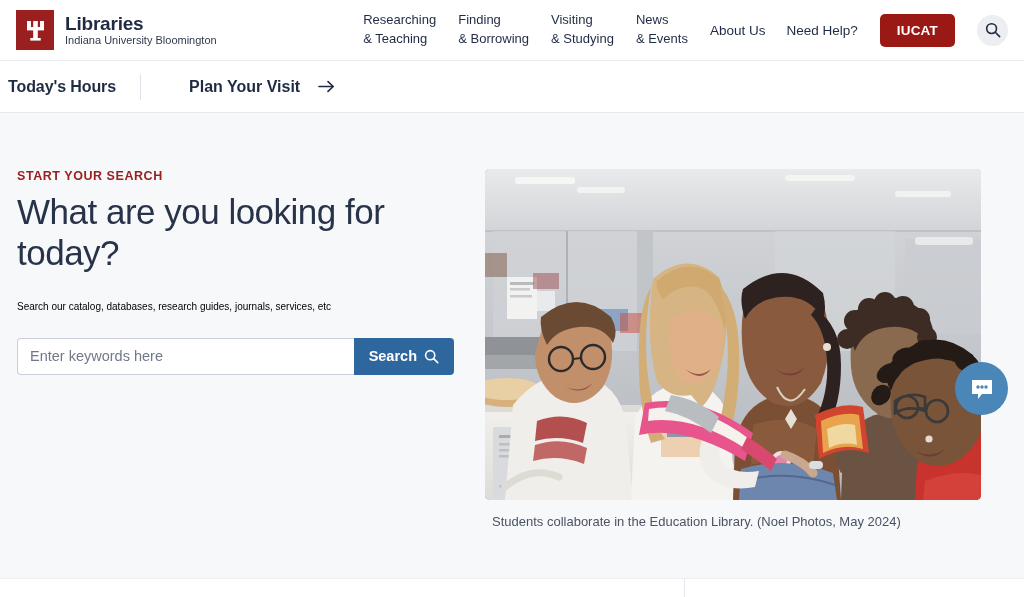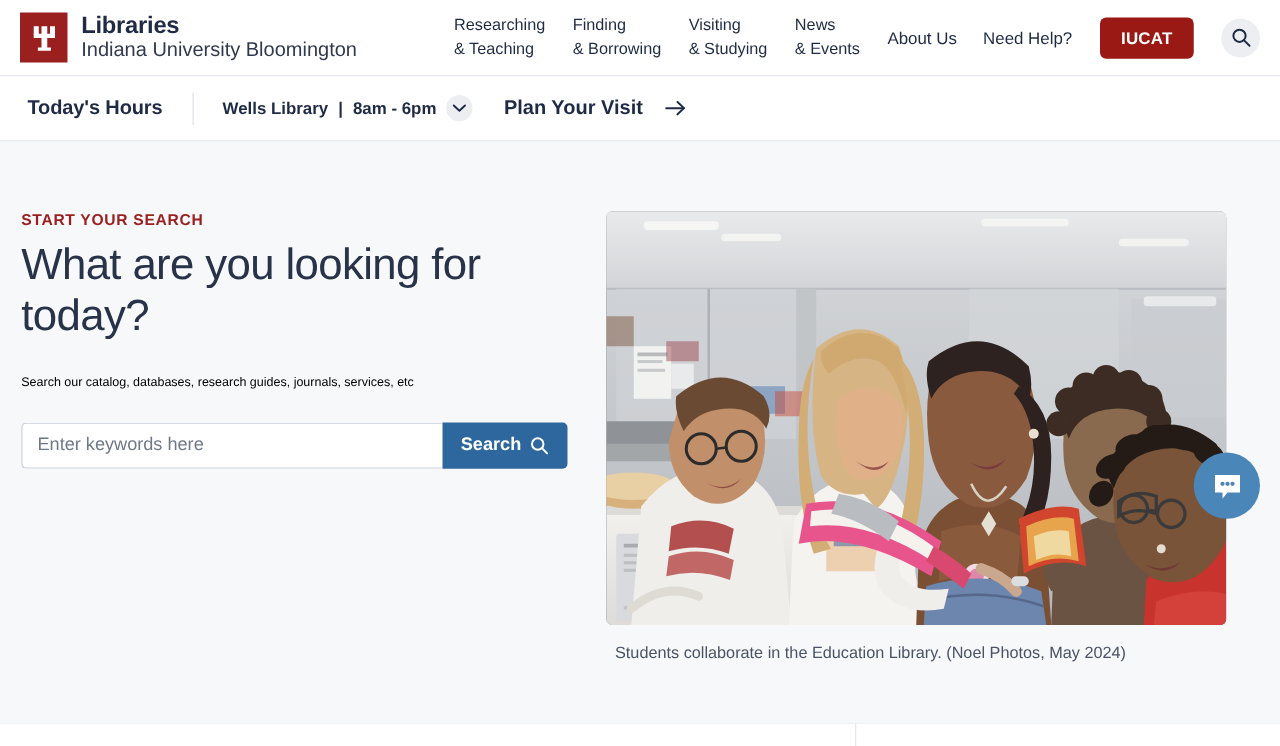--- a/index.html
+++ b/index.html
@@ -27,21 +27,21 @@
     background: #9a2020;
     display: flex; align-items: center; justify-content: center;
     flex: none;
   }
   .iu-logo svg { display: block; }
   .brand-text { line-height: 1.12; }
   .brand-title {
     font-size: 19px; font-weight: bold; letter-spacing: -0.2px;
     color: #1f2a44;
   }
-  .brand-sub { font-size: 16px; color: #31394f; }
+  .brand-sub { font-size: 11px; color: #31394f; }
 
   .nav {
     display: flex; align-items: center;
     gap: 22px;
     margin-left: auto;
   }
   .nav-stack {
     display: flex; align-items: flex-start; gap: 22px;
     font-size: 13px; line-height: 1.45; color: #1f2a44;
   }
@@ -69,21 +69,21 @@
     flex: none;
   }
 
   
   .hours-bar {
     height: 52px;
     background: #ffffff;
     border-bottom: 1px solid #e7e9ee;
     display: flex;
     align-items: center;
-    padding-left: 22px;
+    padding-left: 8px;
     gap: 0;
   }
   .hours-title {
     font-size: 16px; font-weight: bold; color: #1f2a44;
     letter-spacing: -0.1px;
   }
   .hours-divider {
     width: 1px; height: 26px; background: #dfe2e8;
     margin: 0 23px 0 24px;
   }
@@ -256,30 +256,20 @@
           <circle cx="6.6" cy="6.6" r="4.9" fill="none" stroke="#1f2a44" stroke-width="1.6"></circle>
           <line x1="10.3" y1="10.3" x2="14.6" y2="14.6" stroke="#1f2a44" stroke-width="1.6" stroke-linecap="round"></line>
         </svg>
       </div>
     </div>
   </div>
 
   <div class="hours-bar">
     <div class="hours-title">Today's Hours</div>
     <div class="hours-divider"></div>
-    <div class="hours-detail">
-      <span>Wells Library</span>
-      <span>|</span>
-      <span>8am - 6pm</span>
-      <span class="hours-chevron">
-        <svg width="11" height="7" viewBox="0 0 11 7" aria-hidden="true">
-          <polyline points="1,1.4 5.5,5.6 10,1.4" fill="none" stroke="#1f2a44" stroke-width="1.5" stroke-linecap="round" stroke-linejoin="round"></polyline>
-        </svg>
-      </span>
-    </div>
     <div class="plan-visit">
       <span>Plan Your Visit</span>
       <svg width="17" height="13" viewBox="0 0 17 13" aria-hidden="true">
         <line x1="1" y1="6.5" x2="15" y2="6.5" stroke="#1f2a44" stroke-width="1.6" stroke-linecap="round"></line>
         <polyline points="10,1.6 15.2,6.5 10,11.4" fill="none" stroke="#1f2a44" stroke-width="1.6" stroke-linecap="round" stroke-linejoin="round"></polyline>
       </svg>
     </div>
   </div>
 
   <div class="hero">

